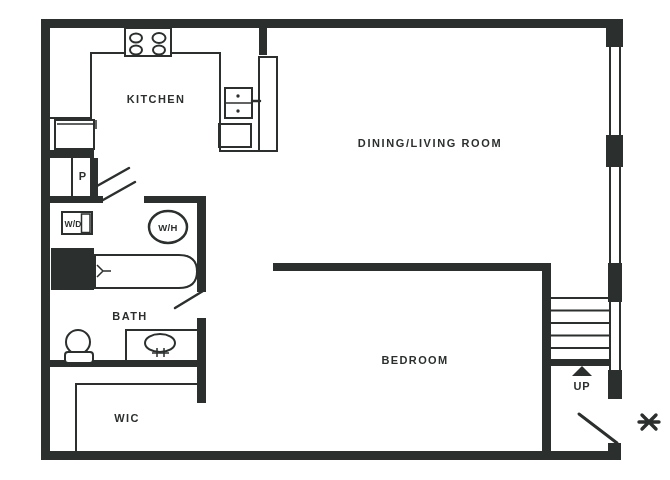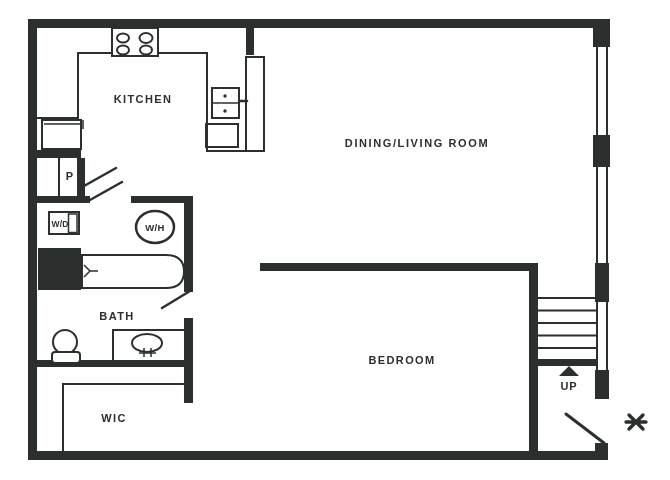--- a/index.html
+++ b/index.html
@@ -1,17 +1,17 @@
 <!DOCTYPE html>
 <html><head>
 <meta charset="utf-8">
 <style>
   html,body{margin:0;padding:0;background:#ffffff;}
   body{width:670px;height:480px;overflow:hidden;font-family:"Liberation Sans",sans-serif;}
-  .plan-wrap{width:548px;height:480px;position:relative;background:#ffffff;}
+  .plan-wrap{width:548px;height:480px;position:relative;background:#ffffff;margin-left:13px;}
   svg{display:block;}
   .wall{fill:#2b2f2e;stroke:none;}
   .thin{fill:none;stroke:#2b2f2e;stroke-width:2;}
   .thin15{fill:none;stroke:#2b2f2e;stroke-width:1.5;}
   .tread{fill:none;stroke:#2b2f2e;stroke-width:1.8;}
   .leaf{fill:none;stroke:#2b2f2e;stroke-width:2.5;stroke-linecap:round;}
   .leaf3{fill:none;stroke:#2b2f2e;stroke-width:3;stroke-linecap:round;}
   .glaze{fill:none;stroke:#2b2f2e;stroke-width:2;}
   .fixwhite{fill:#ffffff;stroke:#2b2f2e;stroke-width:2;}
   .dot{fill:#2b2f2e;stroke:none;}

